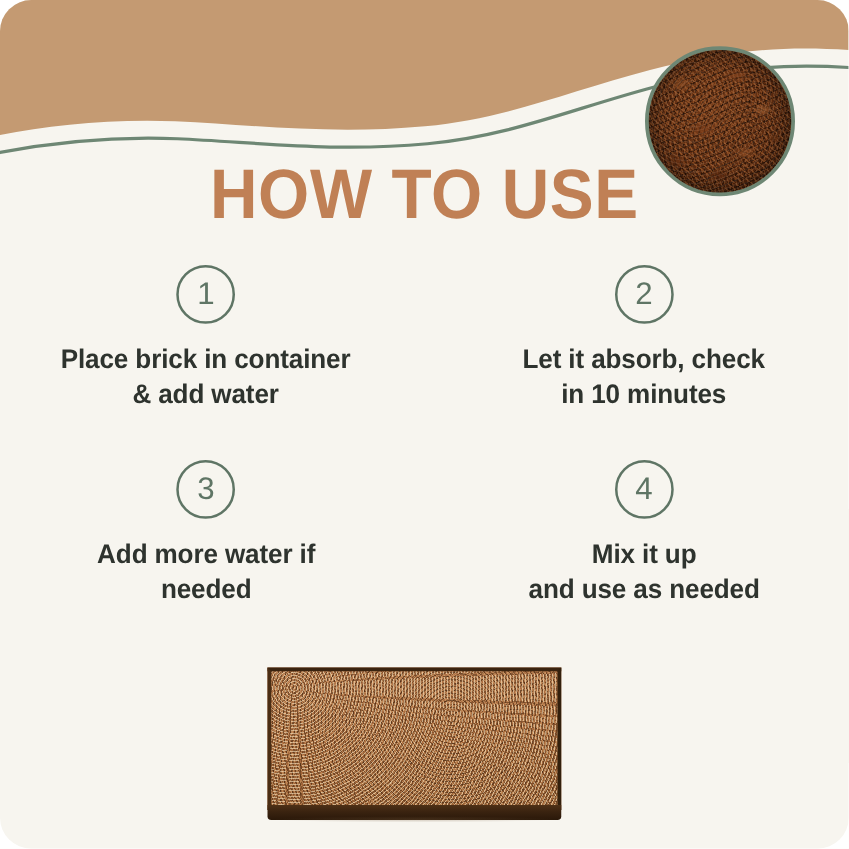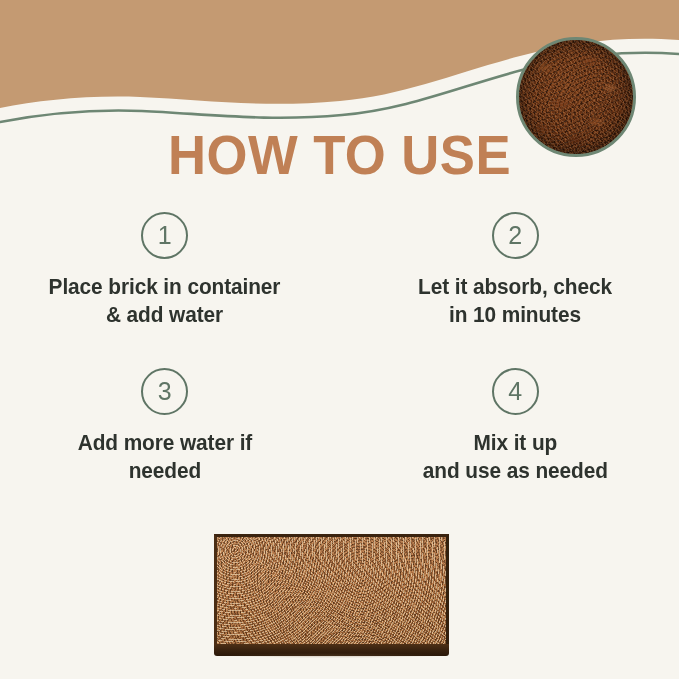--- a/index.html
+++ b/index.html
@@ -9,20 +9,21 @@
     background: #ffffff;
   }
 
   #stage {
     position: relative;
     width: 679px;
     height: 679px;
     overflow: hidden;
     background: #f7f5ef;
     font-family: "Liberation Sans", sans-serif;
+    border-radius: 25px;
     -webkit-font-smoothing: antialiased;
   }
 
   
   #header-wave {
     position: absolute;
     left: 0;
     top: 0;
     width: 679px;
     height: 190px;

